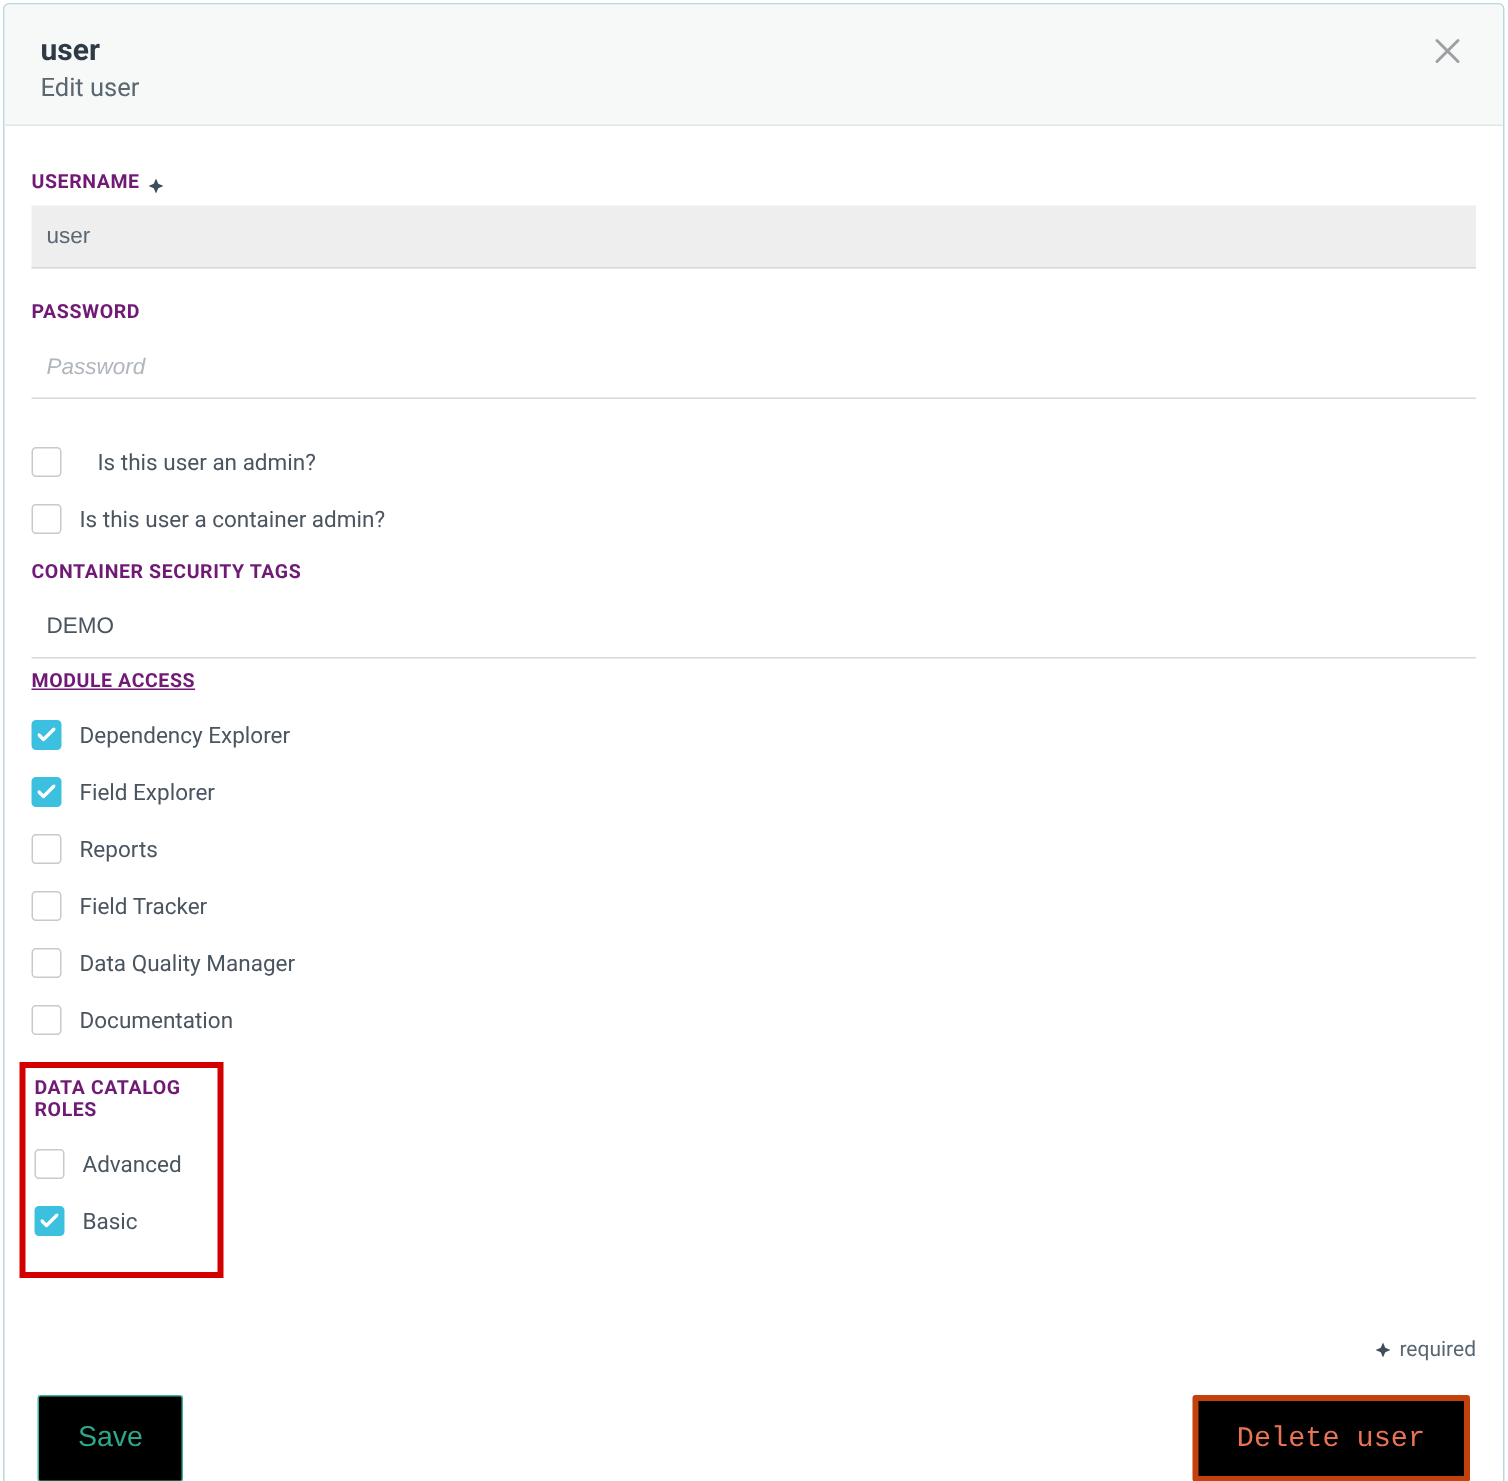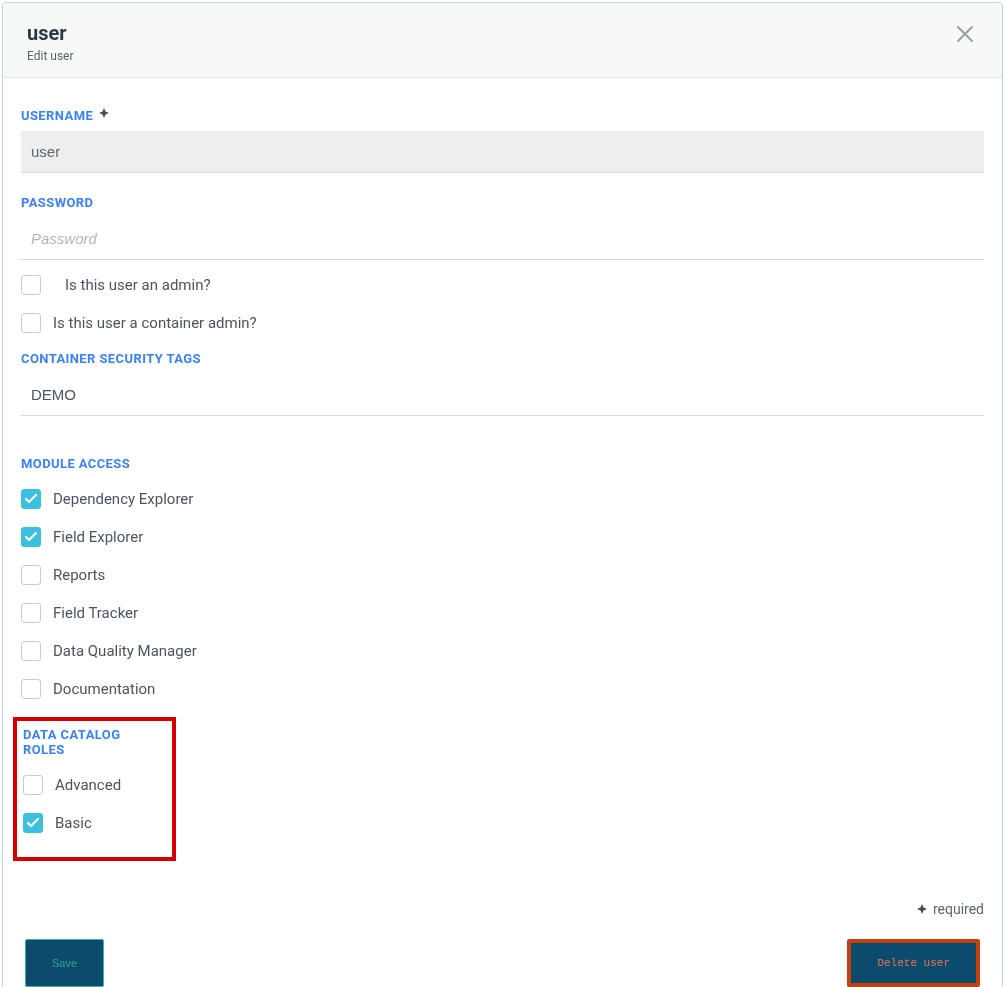--- a/index.html
+++ b/index.html
@@ -22,45 +22,45 @@
     display: flex;
     justify-content: space-between;
     align-items: flex-start;
   }
   .dialog-title {
     font-size: 20px;
     font-weight: 700;
     color: #2e3a45;
   }
   .dialog-subtitle {
-    font-size: 12px;
+    font-size: 17px;
     color: #5a6670;
     margin-top: 4px;
   }
   .close-btn {
     color: #888;
     font-size: 24px;
     line-height: 1;
     cursor: pointer;
     padding: 4px;
   }
   .close-btn svg { display:block; }
   .dialog-body {
     padding: 20px 18px 8px 18px;
   }
   .section-label {
     font-size: 13px;
     font-weight: 700;
-    color: #3b82f6;
+    color: #701a75;
     letter-spacing: 0.4px;
     text-transform: uppercase;
     margin-top: 10px;
     margin-bottom: 8px;
     display: flex;
-    align-items: flex-start;
+    align-items: flex-end;
     gap: 6px;
   }
   .req-dot {
     display: inline-block;
     width: 10px;
     height: 10px;
   }
   .req-dot svg{display:block;}
   .text-input {
     width: 100%;
@@ -112,43 +112,43 @@
   }
   .module-list .checkbox-row,
   .roles-list .checkbox-row {
     margin: 18px 0;
   }
   .highlight-box {
     border: 4px solid #d40000;
     padding: 0 8px 6px 6px;
     margin-left: -8px;
     margin-top: 6px;
-    width: 163px;
+    width: 136px;
   }
   .highlight-box .section-label { margin-top:6px; }
   .required-footer {
     text-align: right;
     padding: 0 18px 16px 18px;
     font-size: 14px;
     color: #5a6670;
     display:flex;
     justify-content:flex-end;
     align-items:center;
     gap:6px;
     margin-top:32px;
   }
   .dialog-footer {
     display: flex;
     justify-content: space-between;
     padding: 6px 22px 24px 22px;
   }
   .btn {
     padding: 14px 26px;
-    font-size: 11px;
-    background: #0c4a6e;
+    font-size: 19px;
+    background: #000000;
     cursor: pointer;
     border-radius: 2px;
   }
   .btn-save {
     border: 1px solid #39b39b;
     color: #2aa889;
   }
   .btn-delete {
     border: 4px solid #c2410c;
     color: #e97353;
@@ -179,38 +179,38 @@
         <svg width="10" height="10" viewBox="0 0 10 10">
             <polygon points="5,0 6.5,3.5 10,5 6.5,6.5 5,10 3.5,6.5 0,5 3.5,3.5" fill="#3f4e5c"></polygon>
           </svg>
       </span>
     </div>
     <input type="text" readonly="" class="text-input readonly" value="user" style="">
 
     <div class="section-label" style="margin-top:22px;">Password</div>
     <input type="password" class="text-input" placeholder="Password" style="">
 
-    <div class="checkbox-row" style="margin-top:15px;gap:24px;">
+    <div class="checkbox-row" style="margin-top:32px;gap:24px;">
       <div class="checkbox">
         
       </div>
       <span class="checkbox-label">Is this user an admin?</span>
     </div>
 
     <div class="checkbox-row">
       <div class="checkbox">
         
       </div>
       <span class="checkbox-label">Is this user a container admin?</span>
     </div>
 
     <div class="section-label">Container Security Tags</div>
     <input type="text" class="text-input" value="DEMO" style="">
 
-    <div class="section-label" style="margin-top:40px;">Module Access</div>
+    <div class="section-label" style="margin-top:8px;text-decoration:underline;">Module Access</div>
     <div class="module-list" id="module-list">
         <div class="checkbox-row">
           <div class="checkbox checked">
             <svg width="12" height="10" viewBox="0 0 12 10">
               <path d="M1 5 L4 8 L11 1" stroke="#fff" stroke-width="2.2" fill="none" stroke-linecap="round" stroke-linejoin="round"></path>
             </svg>
           </div>
           <span class="checkbox-label">Dependency Explorer</span>
         </div>
         <div class="checkbox-row">

